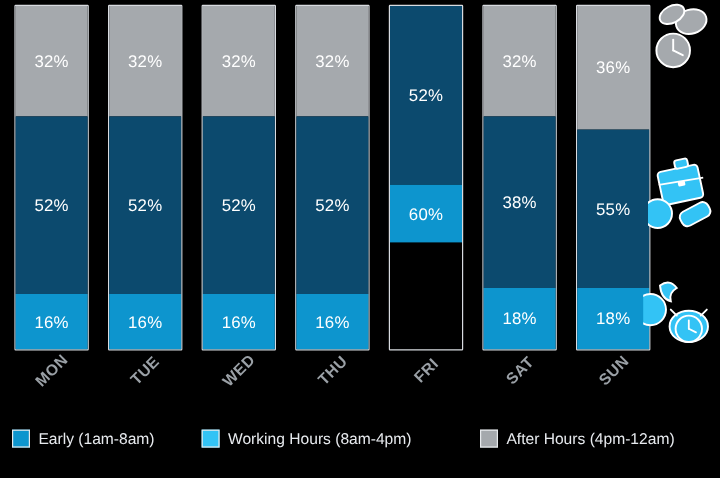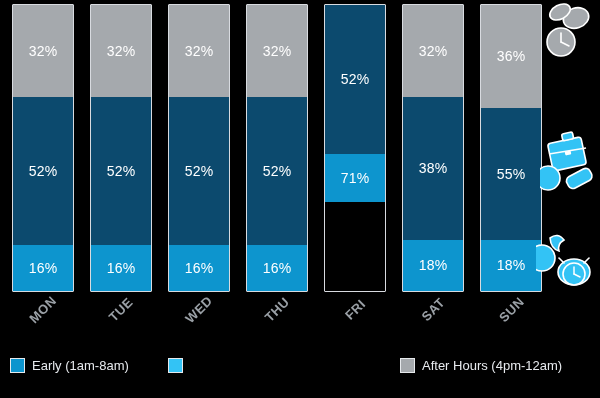--- a/index.html
+++ b/index.html
@@ -135,21 +135,21 @@
     </div>
 
     <div class="bar-group" style="left:246px;">
       <div class="seg seg-after" style="height:32%">32%</div>
       <div class="seg seg-work" style="height:52%">52%</div>
       <div class="seg seg-early" style="height:16%">16%</div>
     </div>
 
     <div class="bar-group" style="left:324px;">
       <div class="seg seg-work" style="height:52%">52%</div>
-      <div class="seg seg-early" style="height:17%">71%</div>
+      <div class="seg seg-early" style="height:17%">60%</div>
     </div>
 
     <div class="bar-group" style="left:402px;">
       <div class="seg seg-after" style="height:32%">32%</div>
       <div class="seg seg-work" style="height:50%">38%</div>
       <div class="seg seg-early" style="height:18%">18%</div>
     </div>
 
     <div class="bar-group" style="left:480px;">
       <div class="seg seg-after" style="height:36%">36%</div>
@@ -211,20 +211,21 @@
 
   <div id="legend">
 
     <div class="legend-item" style="left:10px;">
       <span class="legend-swatch" style="background:#0d95ce;"></span>
       <span class="legend-label">Early (1am-8am)</span>
     </div>
 
     <div class="legend-item" style="left:168px;">
       <span class="legend-swatch" style="background:#33c3f5;"></span>
+      <span class="legend-label">Working Hours (8am-4pm)</span>
     </div>
 
     <div class="legend-item" style="left:400px;text-decoration:underline;">
       <span class="legend-swatch" style="background:#a5a9ad;"></span>
       <span class="legend-label">After Hours (4pm-12am)</span>
     </div>
 
   </div>
 
 </div>

